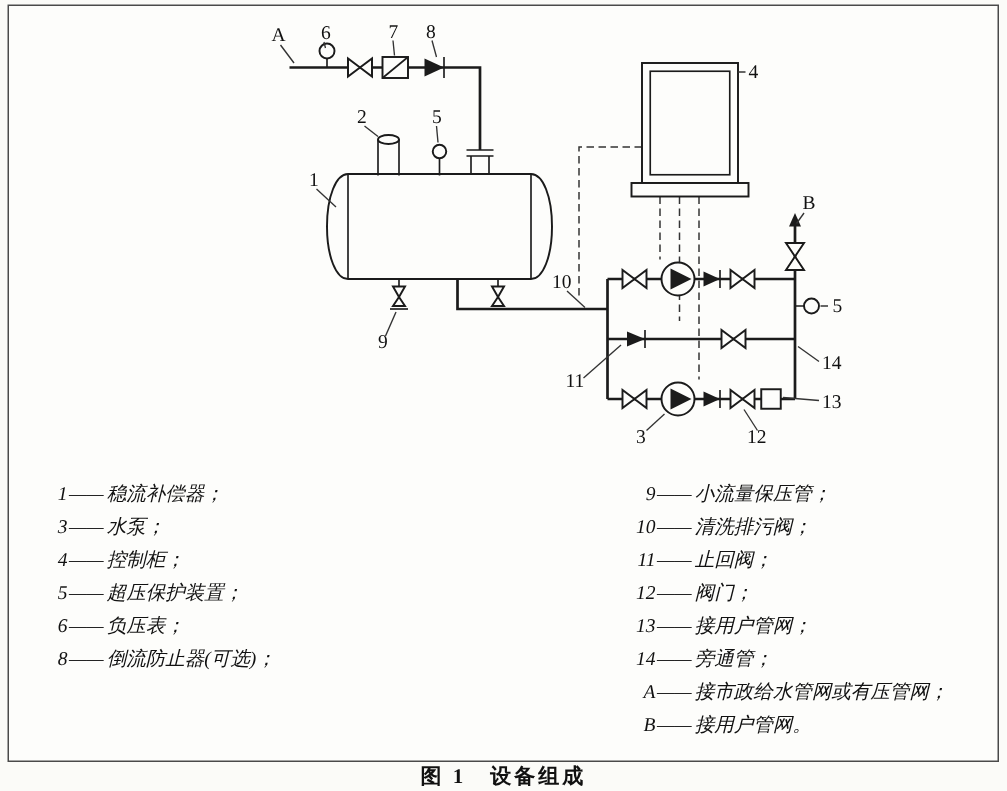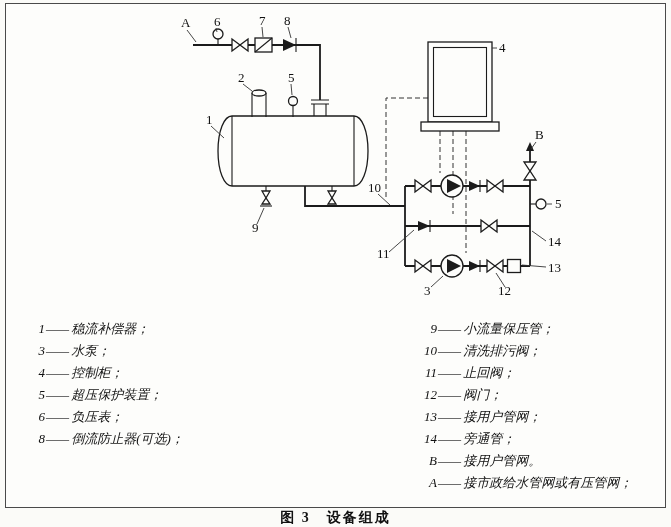--- a/index.html
+++ b/index.html
@@ -221,19 +221,19 @@
       <div class="legend-row"><span class="legend-key">6</span><span class="legend-dash">——</span><span>负压表；</span></div>
       <div class="legend-row"><span class="legend-key">8</span><span class="legend-dash">——</span><span>倒流防止器(可选)；</span></div>
     </div>
     <div class="legend-col-right">
       <div class="legend-row"><span class="legend-key">9</span><span class="legend-dash">——</span><span>小流量保压管；</span></div>
       <div class="legend-row"><span class="legend-key">10</span><span class="legend-dash">——</span><span>清洗排污阀；</span></div>
       <div class="legend-row"><span class="legend-key">11</span><span class="legend-dash">——</span><span>止回阀；</span></div>
       <div class="legend-row"><span class="legend-key">12</span><span class="legend-dash">——</span><span>阀门；</span></div>
       <div class="legend-row"><span class="legend-key">13</span><span class="legend-dash">——</span><span>接用户管网；</span></div>
       <div class="legend-row"><span class="legend-key">14</span><span class="legend-dash">——</span><span>旁通管；</span></div>
+      <div class="legend-row"><span class="legend-key">A</span><span class="legend-dash">——</span><span>接市政给水管网或有压管网；</span></div>
       <div class="legend-row"><span class="legend-key">B</span><span class="legend-dash">——</span><span>接用户管网。</span></div>
-      <div class="legend-row"><span class="legend-key">A</span><span class="legend-dash">——</span><span>接市政给水管网或有压管网；</span></div>
     </div>
   </div>
 </div>
 
-<div class="figure-caption">图 3　设备组成</div>
+<div class="figure-caption">图 1　设备组成</div>
 
 </body></html>

